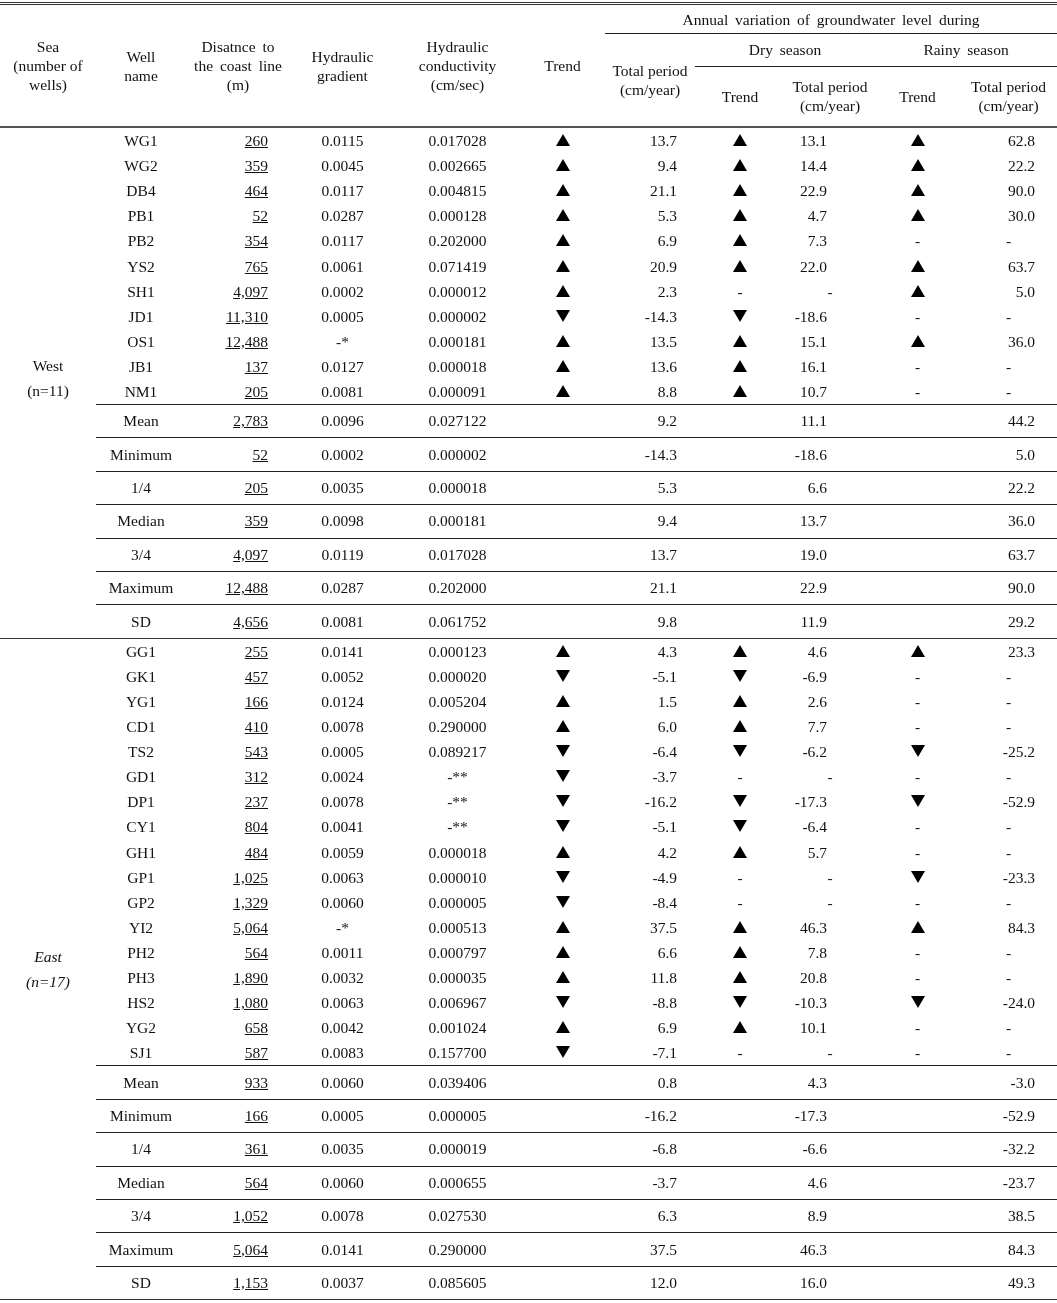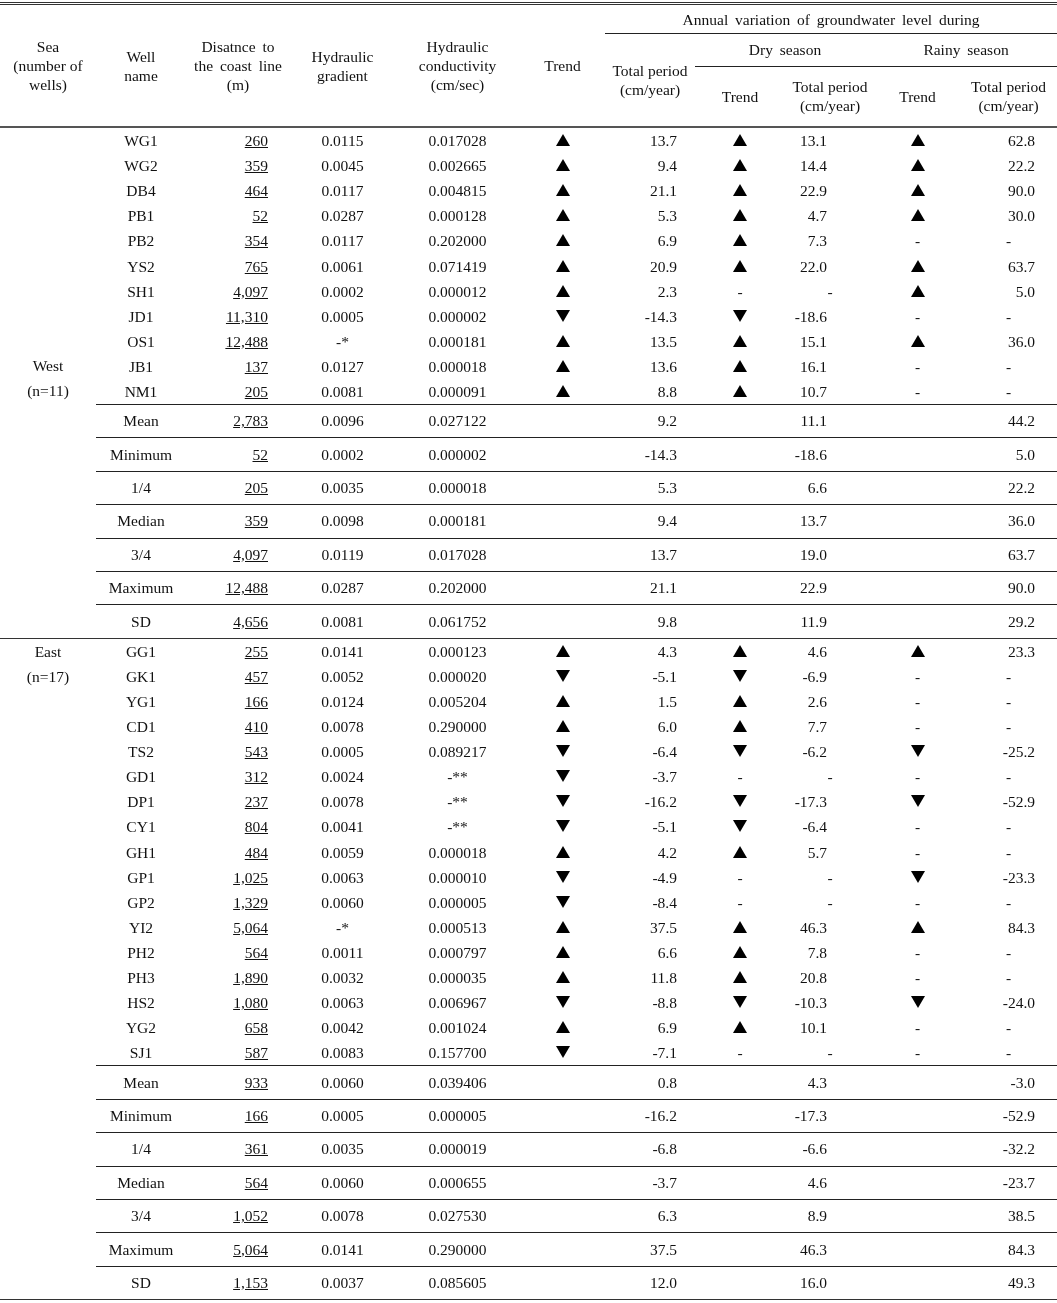--- a/index.html
+++ b/index.html
@@ -314,21 +314,21 @@
         <td class="c sv">0.0081</td>
         <td class="c sv">0.061752</td>
         <td class="sv"></td>
         <td class="r pr-tot sv">9.8</td>
         <td class="sv"></td>
         <td class="r pr-dtot sv">11.9</td>
         <td class="sv"></td>
         <td class="r pr-rtot sv">29.2</td>
       </tr>
       <tr class="well">
-        <td rowspan="24" class="sea-cell" style="border-bottom: 1.5px solid rgb(51, 51, 51); vertical-align: top; ">
+        <td rowspan="24" class="sea-cell" style="border-bottom: 1.5px solid rgb(51, 51, 51); vertical-align: top; padding-top: 305px; font-style: italic;">
           <div>East</div>
           <div>(n=17)</div>
         </td>
         <td class="c">GG1</td>
         <td class="r pr-dist">255</td>
         <td class="c">0.0141</td>
         <td class="c">0.000123</td>
         <td class="c"><span class="tri up"></span></td>
         <td class="r pr-tot">4.3</td>
         <td class="c"><span class="tri up"></span></td>

